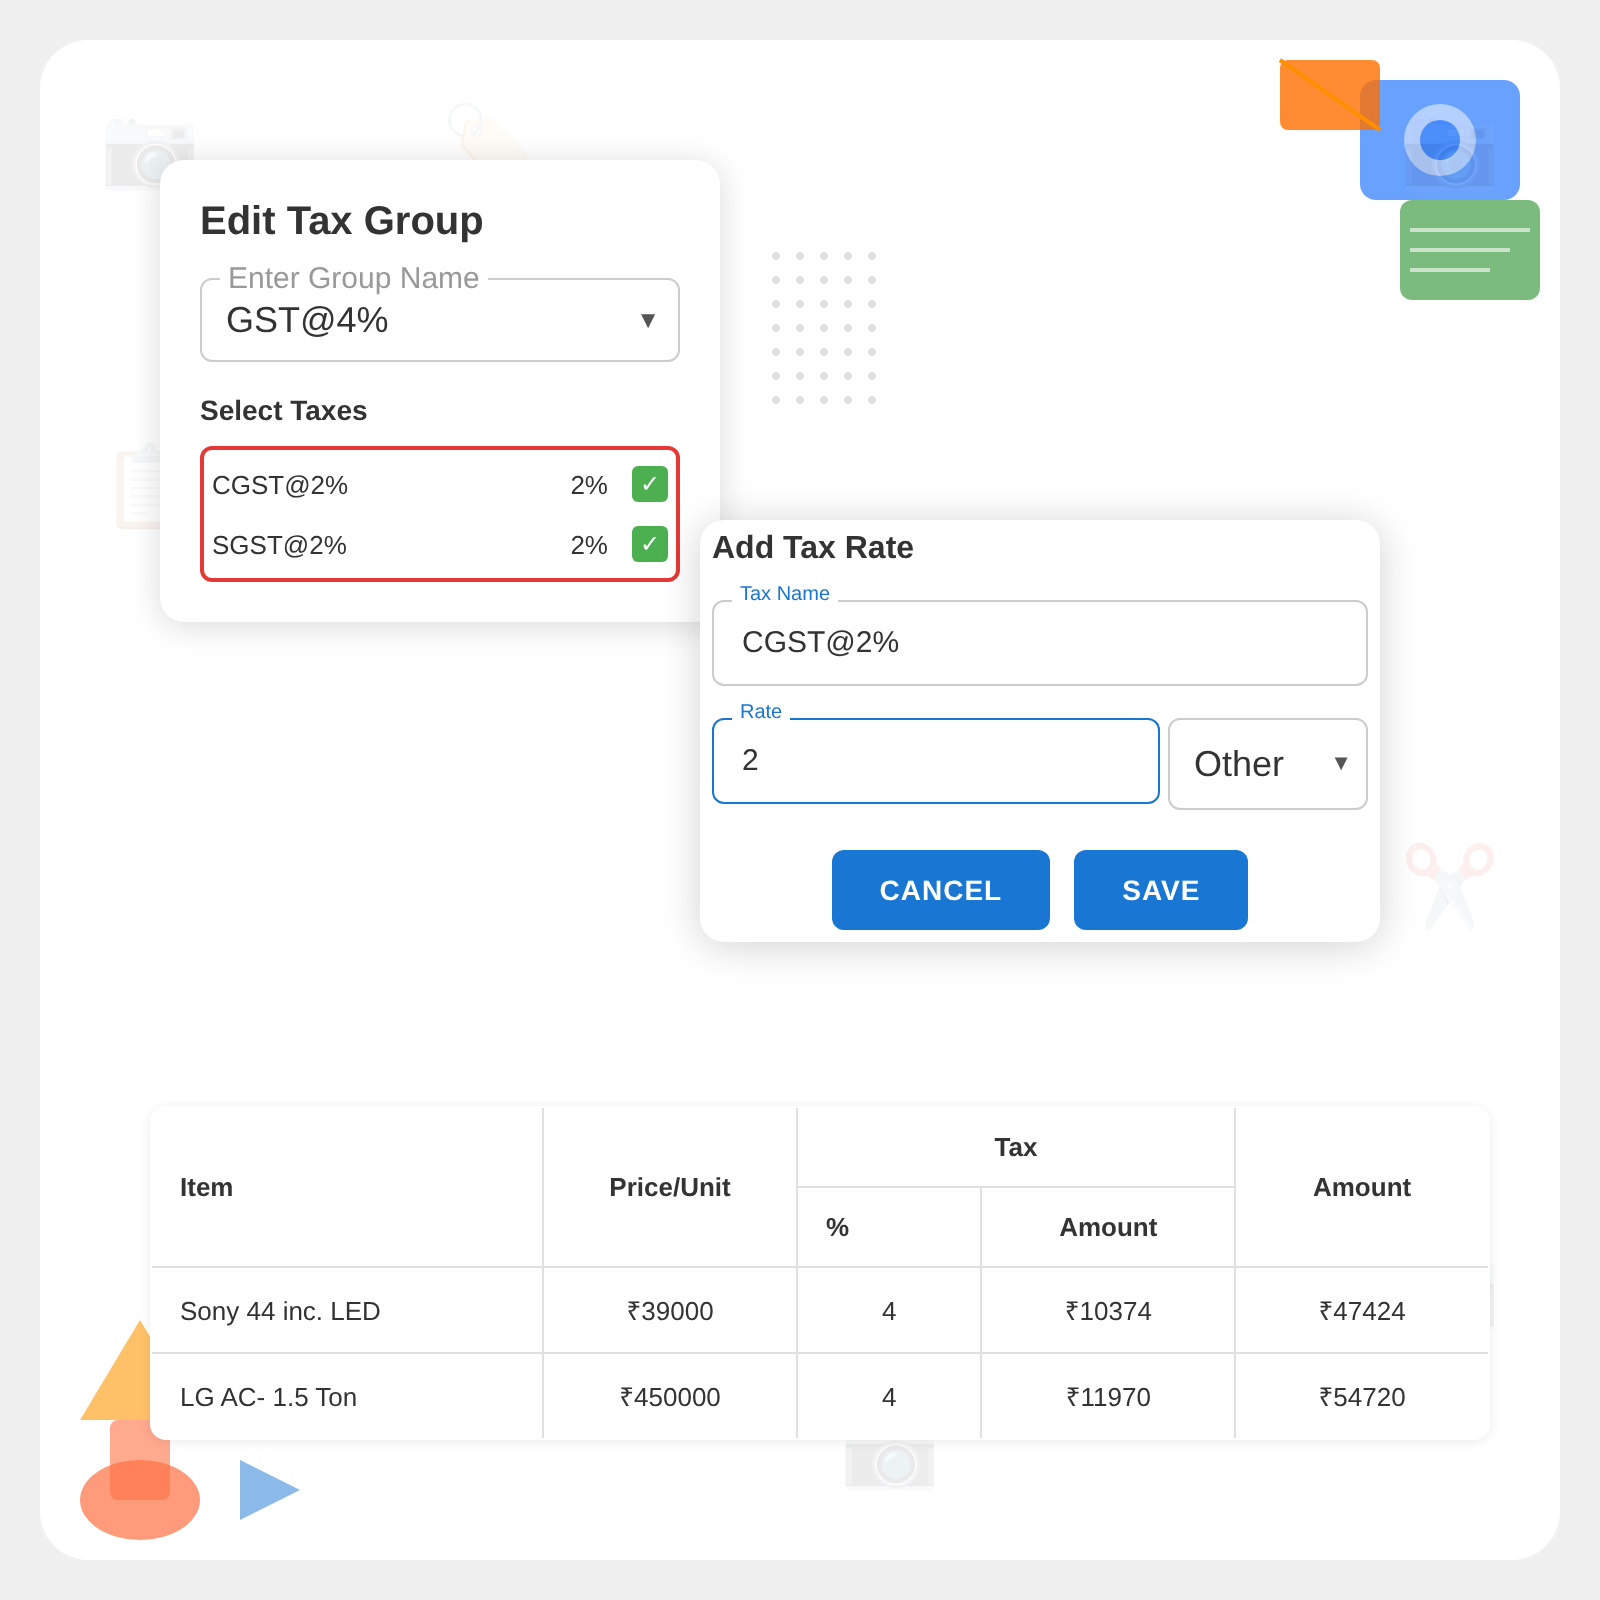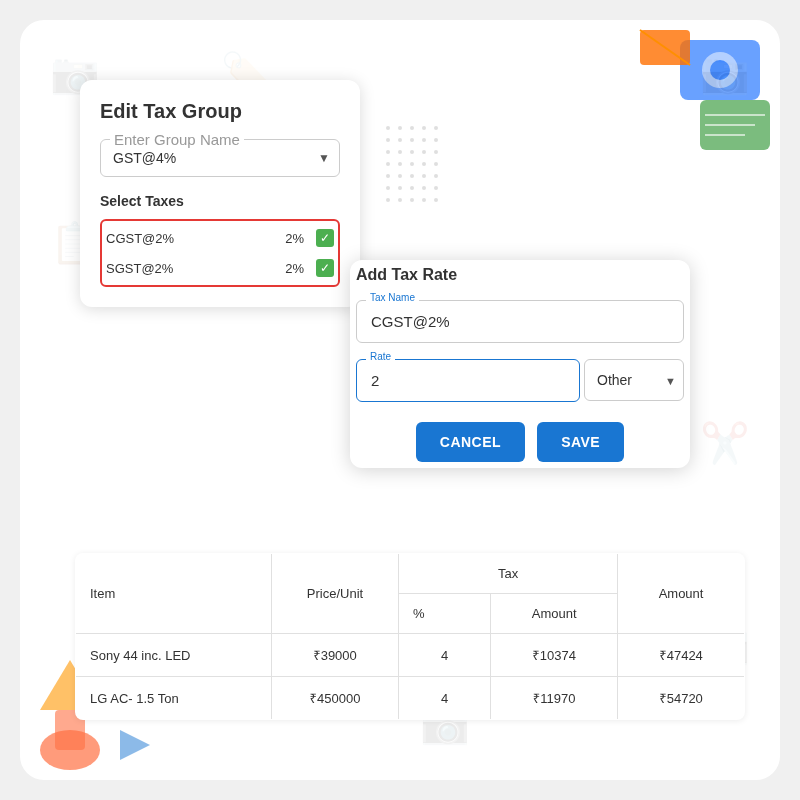--- a/index.html
+++ b/index.html
@@ -77,21 +77,21 @@
 
     .dropdown-wrapper {
       position: relative;
     }
 
     .dropdown-wrapper select {
       width: 100%;
       border: 1px solid #ccc;
       border-radius: 6px;
       padding: 10px 12px;
-      font-size: 14px;
+      font-size: 18px;
       color: #333;
       background: #fff;
       appearance: none;
       cursor: pointer;
     }
 
     .dropdown-arrow {
       position: absolute;
       right: 10px;
       top: 50%;
@@ -234,21 +234,21 @@
     .other-select-wrapper {
       position: relative;
       width: 100px;
     }
 
     .other-select {
       width: 100%;
       border: 1px solid #ccc;
       border-radius: 6px;
       padding: 12px 12px;
-      font-size: 14px;
+      font-size: 18px;
       color: #333;
       background: #fff;
       appearance: none;
       cursor: pointer;
     }
 
     .other-arrow {
       position: absolute;
       right: 8px;
       top: 50%;
@@ -303,21 +303,21 @@
       border: 1px solid #e0e0e0;
       border-radius: 8px;
       overflow: hidden;
       background: #fff;
       box-shadow: 0 1px 6px rgba(0,0,0,0.08);
     }
 
     .items-table th {
       background: #fff;
       font-size: 13px;
-      font-weight: 400;
+      font-weight: 700;
       color: #333;
       padding: 12px 14px;
       border: 1px solid #e0e0e0;
       text-align: center;
     }
 
     .items-table td {
       font-size: 13px;
       color: #333;
       padding: 12px 14px;

